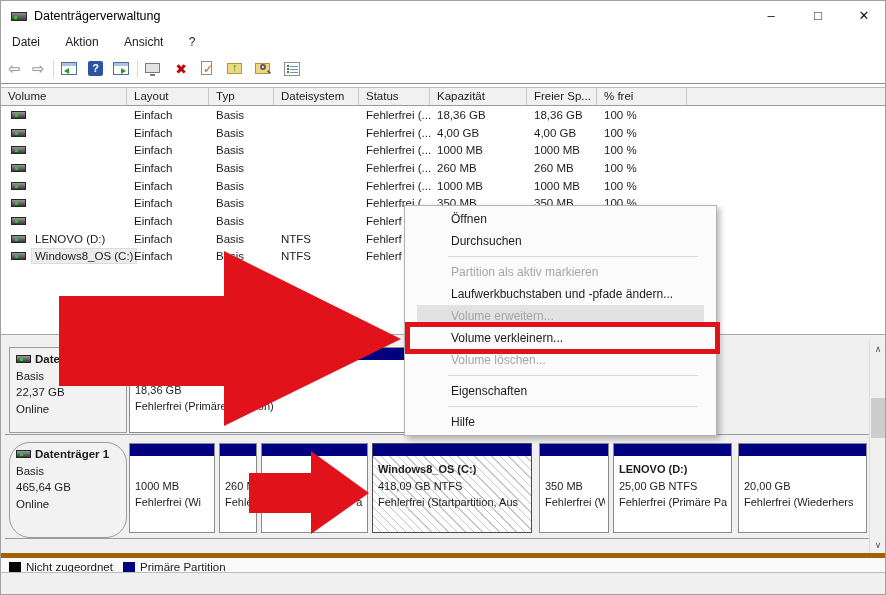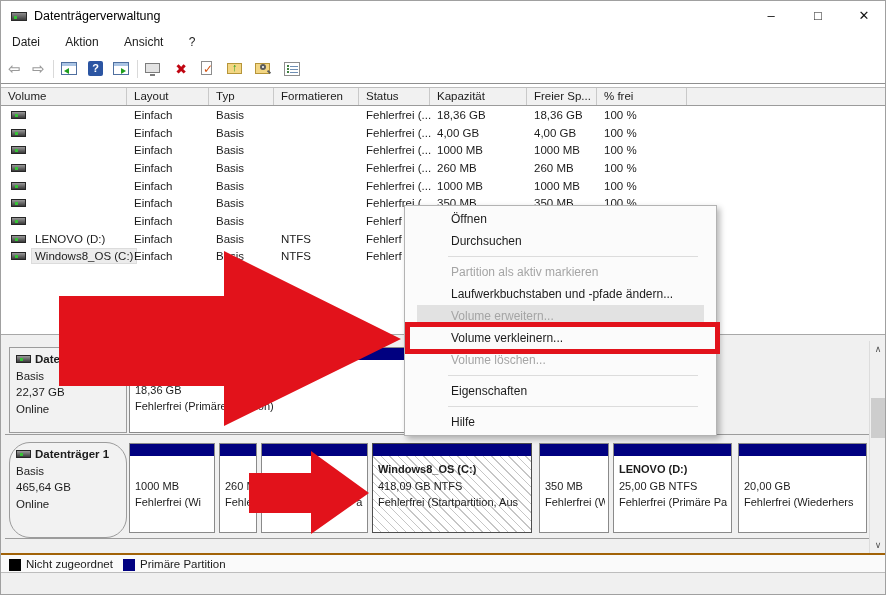--- a/index.html
+++ b/index.html
@@ -70,21 +70,21 @@
   .pbox .bar{height:12px;background:#000080;}
   .pbox.sel{background:repeating-linear-gradient(45deg,#ffffff 0px,#ffffff 5px,#c6c6c6 5px,#c6c6c6 6px);border-color:#4e4e4e;}
   .pt{padding:5px 3px 0 5px;font-size:11px;line-height:16.5px;white-space:nowrap;}
   .pt .t1{font-weight:bold;height:16.5px;}
   .pt div{height:16.5px;overflow:hidden;}
   
   .vscroll{position:absolute;left:868px;top:340px;width:16px;height:212px;background:#f0f0f0;border-left:1px solid #dcdcdc;}
   .vs-arrow{position:absolute;left:0;width:16px;height:16px;text-align:center;font-size:9px;color:#505050;line-height:16px;}
   .vs-thumb{position:absolute;left:1px;top:57px;width:14px;height:40px;background:#cdcdcd;}
   
-  .legend{position:absolute;left:0;top:552px;width:884px;height:19px;background:#fafafa;border-top:2px solid #a16207;font-size:11.5px;}
+  .legend{position:absolute;left:0;top:552px;width:884px;height:19px;background:#fafafa;border-top:5px solid #a16207;font-size:11.5px;}
   .sw{position:absolute;top:4px;width:12px;height:12px;}
   .legend .lt{position:absolute;top:3px;}
   .statusbar{position:absolute;left:0;top:571px;width:884px;height:23px;background:#f0f0f0;border-top:1px solid #bdbdbd;}
   
   .ctx{position:absolute;left:403px;top:204px;width:313px;background:#fbfbfb;border:1px solid #b3b3b3;box-shadow:3px 3px 6px rgba(0,0,0,0.28);padding:2px 12px;z-index:50;}
   .mi{height:22px;line-height:22px;padding-left:34px;font-size:12px;color:#1c1c1c;white-space:nowrap;overflow:hidden;}
   .mi.disabled{color:#a5a5a5;}
   .mi.hl{background:#e2e2e2;}
   .mi.sep{height:1px;background:#dcdcdc;margin:4px 6px 4px 31px;padding:0;}
   
@@ -163,21 +163,21 @@
           <b></b>
         </span>
       </span>
   </div>
 
   <div class="listpane">
     <div class="lheader">
       <span class="hcell" style="width:126px">Volume</span>
       <span class="hcell" style="width:82px">Layout</span>
       <span class="hcell" style="width:65px">Typ</span>
-      <span class="hcell" style="width:85px">Formatieren</span>
+      <span class="hcell" style="width:85px">Dateisystem</span>
       <span class="hcell" style="width:71px">Status</span>
       <span class="hcell" style="width:97px">Kapazität</span>
       <span class="hcell" style="width:70px">Freier Sp...</span>
       <span class="hcell" style="width:90px">% frei</span>
       <span class="hcell" style="flex:1;border-right:none"></span>
     </div>
     <div class="rows">
 
         <div class="vrow">
           <span class="cell c0">

